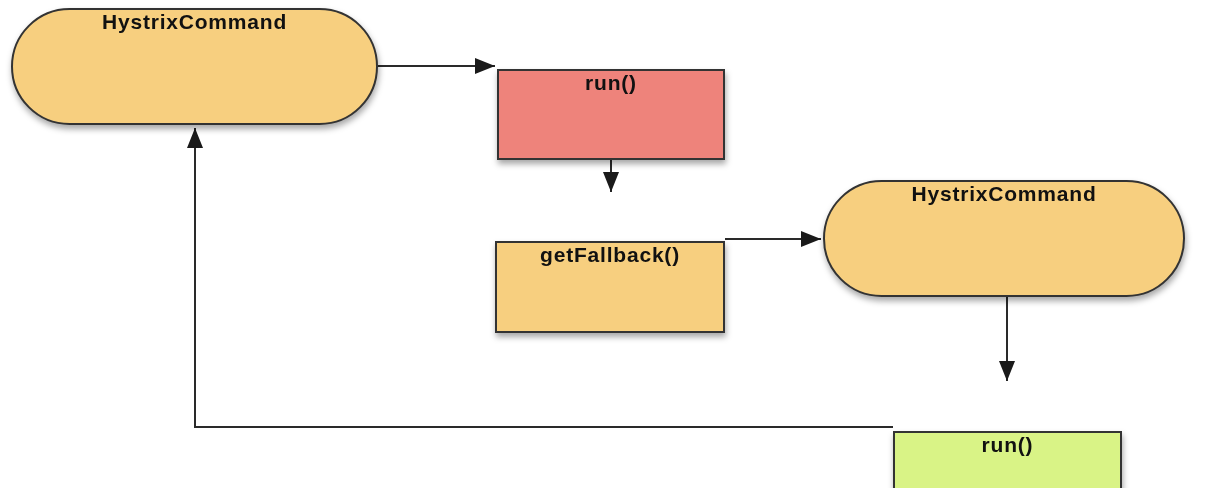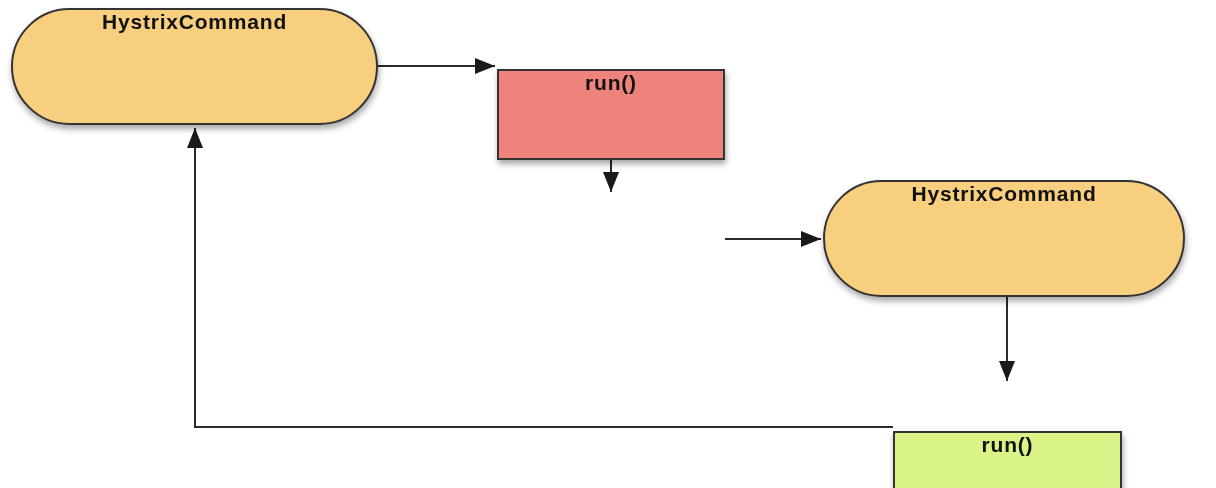--- a/index.html
+++ b/index.html
@@ -62,20 +62,23 @@
   </svg>
 
   <div class="node stadium" id="n-hc1" style="background-color: rgb(247, 207, 127);">
     <span>HystrixCommand</span>
   </div>
 
   <div class="node rect" id="n-run1" style="background-color: rgb(238, 131, 123);">
     <span>run()</span>
   </div>
 
+  <div class="node rect" id="n-gfb" style="background-color: rgb(247, 207, 127);">
+    <span>getFallback()</span>
+  </div>
 
   <div class="node stadium" id="n-hc2" style="background-color: rgb(247, 207, 127);">
     <span>HystrixCommand</span>
   </div>
 
   <div class="node rect" id="n-run2" style="background-color: rgb(217, 243, 134);">
     <span>run()</span>
   </div>
 
 </div>

